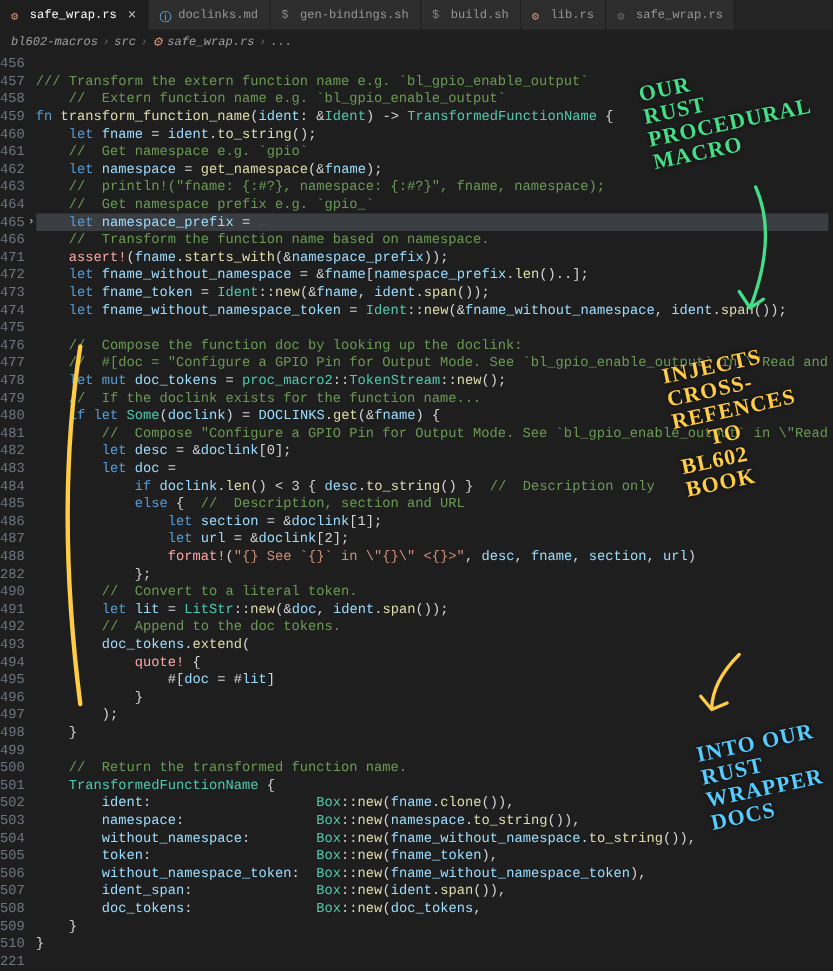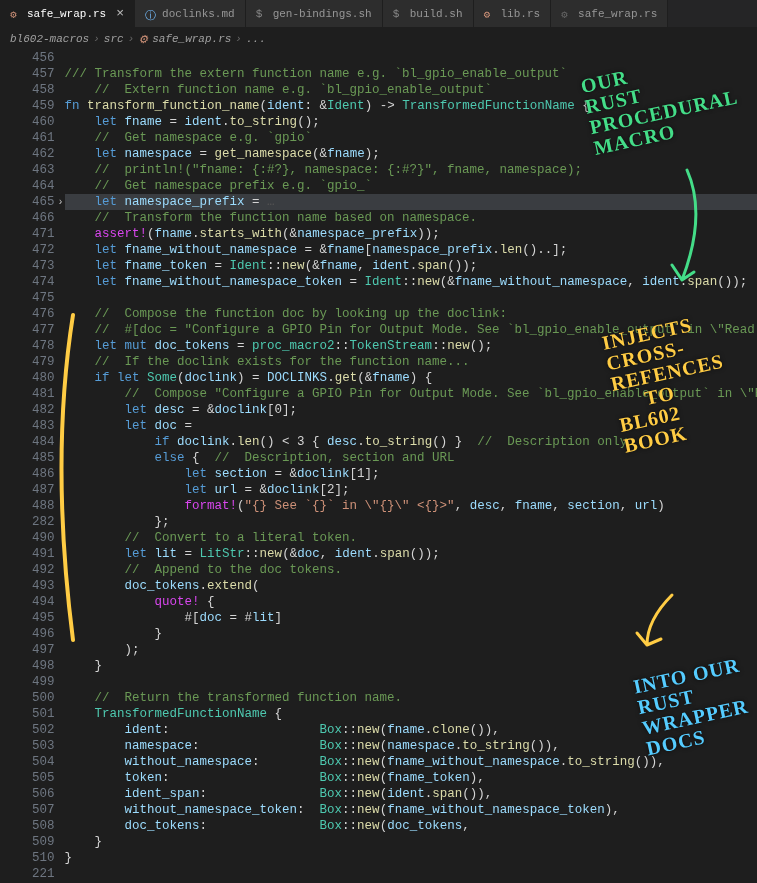--- a/index.html
+++ b/index.html
@@ -52,40 +52,39 @@
   display: flex;
   background: #1e1e1e;
   font-size: 12.5px;
 }
 .gutter {
   width: 44px;
   text-align: right;
   padding-right: 10px;
   color: #6e7681;
   user-select: none;
-  margin-left: 32px;
 }
 .gutter div { height: 16px; line-height: 16px; position: relative; }
 .gutter .fold-marker {
   position: absolute;
   right: -9px;
   top: 1px;
   color: #c5c5c5;
   font-size: 10px;
 }
 .code { flex: 1; padding-right: 8px; }
 .line { height: 16px; line-height: 16px; white-space: pre; }
 .line.hl { background: #3a3d41; }
 .c-com { color: #6a9955; }
 .c-kw { color: #569cd6; }
 .c-fn { color: #dcdcaa; }
 .c-type { color: #4ec9b0; }
 .c-str { color: #ce9178; }
 .c-var { color: #9cdcfe; }
-.c-macro { color: #d946ef; font-family: Liberation Mono, monospace; }
+.c-macro { color: #fca5a5; font-family: Liberation Mono, monospace; }
 .c-none { color: #d4d4d4; }
 .c-dim { color: #555; }
 .annotations {
   position: absolute;
   top: 0; left: 0; right: 0; bottom: 0;
   pointer-events: none;
 }
 .hand {
   position: absolute;
   font-family: 'Comic Sans MS', cursive;
@@ -250,22 +249,22 @@
       <div class="line"><span class="c-none">            }</span></div>
       <div class="line"><span class="c-none">        );</span></div>
       <div class="line"><span class="c-none">    }</span></div>
       <div class="line"><span></span></div>
       <div class="line"><span class="c-none">    </span><span class="c-com">//  Return the transformed function name.</span></div>
       <div class="line"><span class="c-none">    </span><span class="c-type">TransformedFunctionName</span><span class="c-none"> {</span></div>
       <div class="line"><span class="c-none">        </span><span class="c-var">ident</span><span class="c-none">:                    </span><span class="c-type">Box</span><span class="c-none">::</span><span class="c-fn">new</span><span class="c-none">(</span><span class="c-var">fname</span><span class="c-none">.</span><span class="c-fn">clone</span><span class="c-none">()),</span></div>
       <div class="line"><span class="c-none">        </span><span class="c-var">namespace</span><span class="c-none">:                </span><span class="c-type">Box</span><span class="c-none">::</span><span class="c-fn">new</span><span class="c-none">(</span><span class="c-var">namespace</span><span class="c-none">.</span><span class="c-fn">to_string</span><span class="c-none">()),</span></div>
       <div class="line"><span class="c-none">        </span><span class="c-var">without_namespace</span><span class="c-none">:        </span><span class="c-type">Box</span><span class="c-none">::</span><span class="c-fn">new</span><span class="c-none">(</span><span class="c-var">fname_without_namespace</span><span class="c-none">.</span><span class="c-fn">to_string</span><span class="c-none">()),</span></div>
       <div class="line"><span class="c-none">        </span><span class="c-var">token</span><span class="c-none">:                    </span><span class="c-type">Box</span><span class="c-none">::</span><span class="c-fn">new</span><span class="c-none">(</span><span class="c-var">fname_token</span><span class="c-none">),</span></div>
+      <div class="line"><span class="c-none">        </span><span class="c-var">without_namespace_token</span><span class="c-none">:  </span><span class="c-type">Box</span><span class="c-none">::</span><span class="c-fn">new</span><span class="c-none">(</span><span class="c-var">fname_without_namespace_token</span><span class="c-none">),</span></div>
       <div class="line"><span class="c-none">        </span><span class="c-var">ident_span</span><span class="c-none">:               </span><span class="c-type">Box</span><span class="c-none">::</span><span class="c-fn">new</span><span class="c-none">(</span><span class="c-var">ident</span><span class="c-none">.</span><span class="c-fn">span</span><span class="c-none">()),</span></div>
-      <div class="line"><span class="c-none">        </span><span class="c-var">without_namespace_token</span><span class="c-none">:  </span><span class="c-type">Box</span><span class="c-none">::</span><span class="c-fn">new</span><span class="c-none">(</span><span class="c-var">fname_without_namespace_token</span><span class="c-none">),</span></div>
       <div class="line"><span class="c-none">        </span><span class="c-var">doc_tokens</span><span class="c-none">:               </span><span class="c-type">Box</span><span class="c-none">::</span><span class="c-fn">new</span><span class="c-none">(</span><span class="c-var">doc_tokens</span><span class="c-none">,</span></div>
       <div class="line"><span class="c-none">    }</span></div>
       <div class="line"><span class="c-none">}</span></div>
       <div class="line"><span></span></div>
     </div>
 </div>
 
 <div class="annotations">
   <div class="hand green rot" style="top:60px; right:20px;">
     <span>OUR</span>

